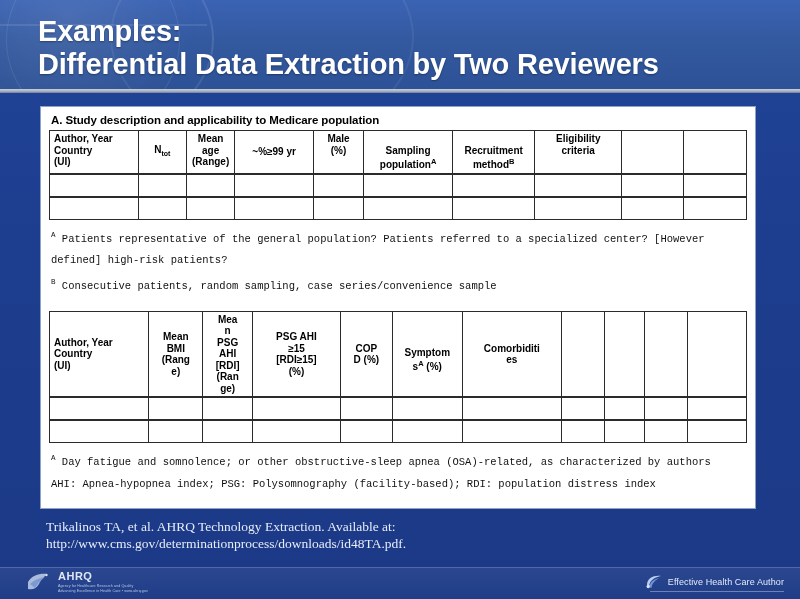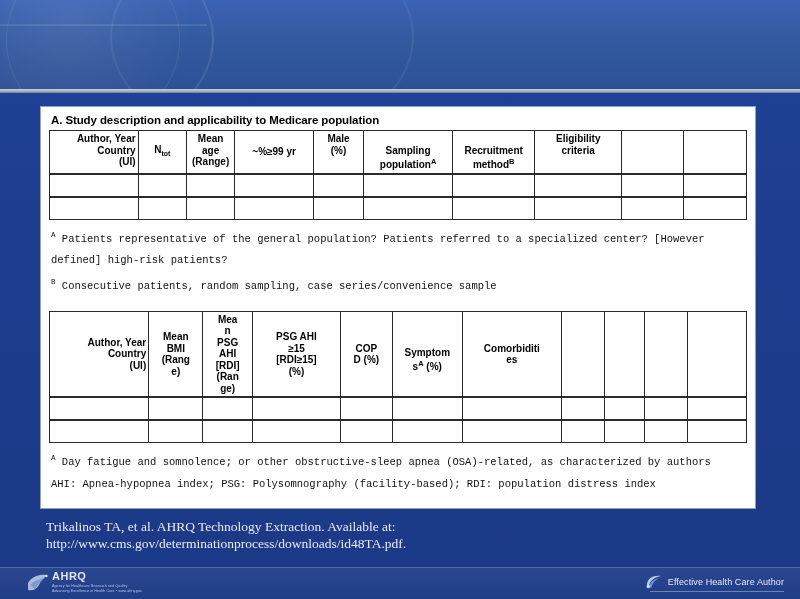--- a/index.html
+++ b/index.html
@@ -104,21 +104,21 @@
     padding: 2px 2px;
     font-size: 10px;
     color: #000;
     vertical-align: top;
     font-weight: bold;
     line-height: 11.5px;
     overflow: hidden;
     word-wrap: break-word;
   }
   table.grid th.hcell { text-align: center; }
-  table.grid th.hcell.left { text-align: right; padding-left: 4px; }
+  table.grid th.hcell.left { text-align: left; padding-left: 4px; }
   table.grid td.empty { height: 17px; }
   table.grid tr.datarow td { border-top-width: 2px; }
 
   .footnotes {
     font-size: 10.5px;
     color: #111;
     line-height: 22px;
     margin: 4px 0 0 2px;
     font-family: Liberation Mono, monospace;
   }
@@ -144,21 +144,21 @@
     position: absolute;
     left: 0; bottom: 0; width: 800px; height: 32px;
     background: linear-gradient(180deg, rgba(255,255,255,0.07), rgba(255,255,255,0.02));
   }
   #footer-rule {
     position:absolute; left:0; top:0; width:800px; height:1px;
     background: rgba(255,255,255,0.18);
   }
   .logo-left {
     position: absolute; left: 26px; top: 4px;
-    display: flex; align-items: flex-end; 
+    display: flex; align-items: flex-start; gap: 6px;
   }
   .ahrq-mark {
     width: 26px; height: 22px;
     position: relative;
     opacity: 0.92;
   }
   .ahrq-mark svg { display:block; }
   .ahrq-text { line-height: 1; }
   .ahrq-name {
     font-size: 11px; font-weight: bold; color: #dfe7f6; letter-spacing: 0.5px;
@@ -182,20 +182,22 @@
 </style>
 </head>
 <body>
 
 <div id="slide">
 
   <div id="header-band">
     <div class="globe-watermark"></div>
     <div class="globe-watermark2"></div>
   </div>
+  <div id="slide-title">Examples:
+Differential Data Extraction by Two Reviewers</div>
   <div id="header-rule"></div>
 
   <div id="panel">
 
     <div class="section-title">A. Study description and applicability to Medicare population</div>
 
     <table class="grid">
       <colgroup>
         <col style="width:88px">
           <col style="width:48px">

